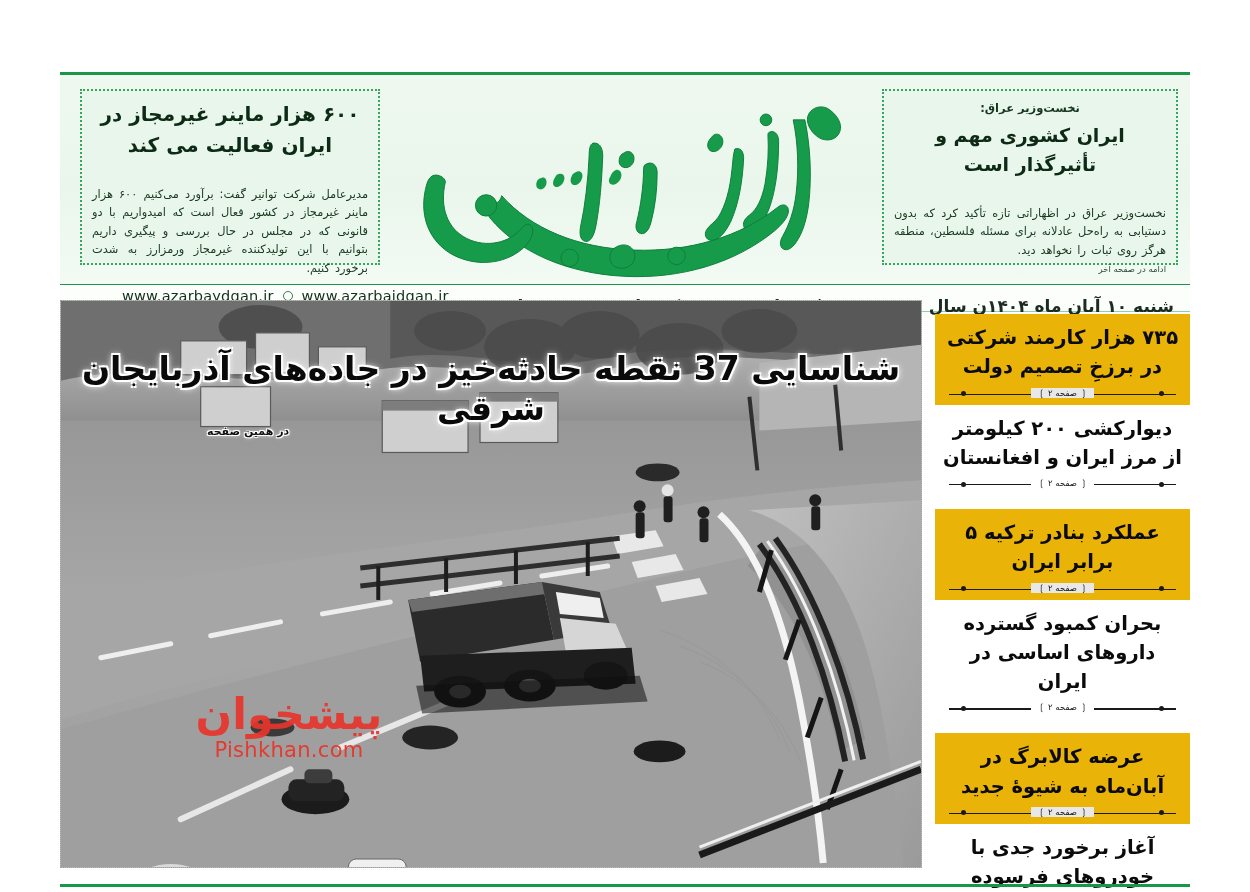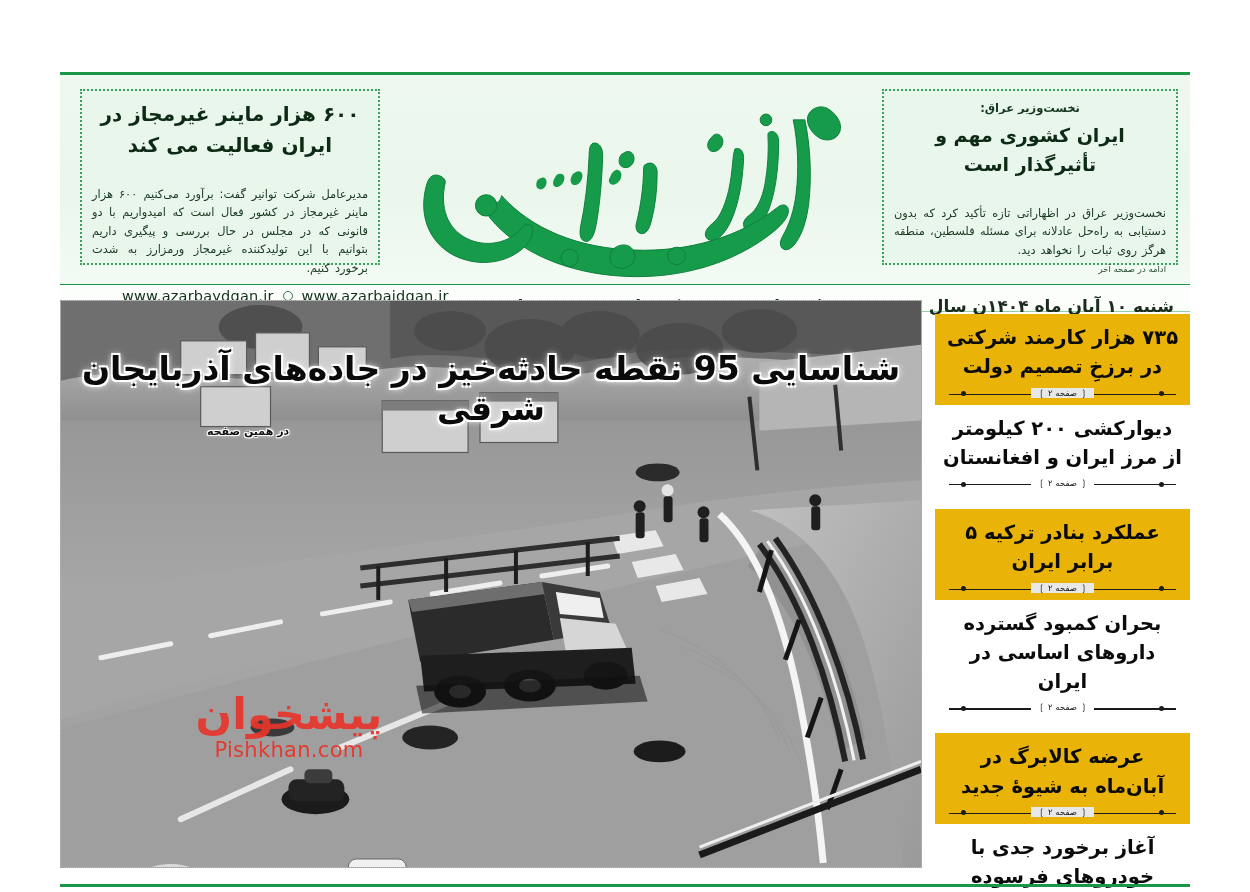--- a/index.html
+++ b/index.html
@@ -400,21 +400,21 @@
           <line x1="776" y1="84" x2="782" y2="150"></line>
         </g>
 
         <g stroke="#8f8f8f" stroke-width="1" opacity=".4">
           <path d="M600 330 C660 350 700 390 720 440" fill="none"></path>
           <path d="M620 346 C676 366 712 404 730 452" fill="none"></path>
           <path d="M640 362 C692 382 724 418 742 464" fill="none"></path>
         </g>
       </svg>
 
-      <div class="main-head">شناسایی 95 نقطه حادثه‌خیز در جاده‌های آذربایجان شرقی</div>
+      <div class="main-head">شناسایی 37 نقطه حادثه‌خیز در جاده‌های آذربایجان شرقی</div>
       <div class="main-sub">در همین صفحه</div>
 
       <div class="wm">
         <div class="wm-fa">پیشخوان</div>
         <div class="wm-en">Pishkhan.com</div>
       </div>
     </div>
 
     <div class="sidebar" id="sidebar">
         <div class="sb-item shaded">

